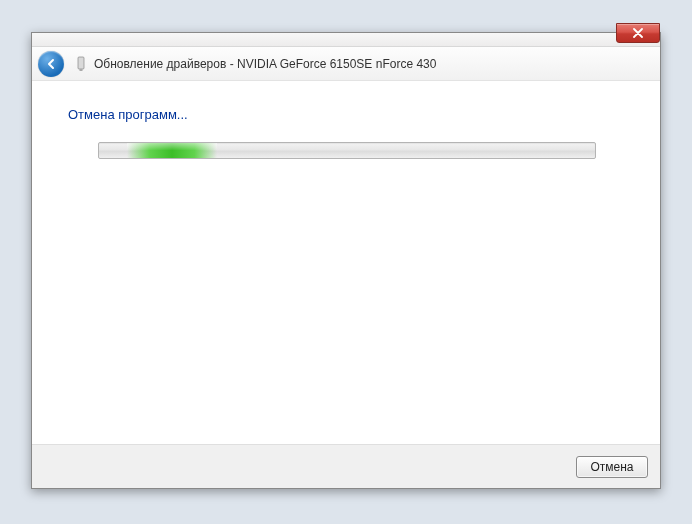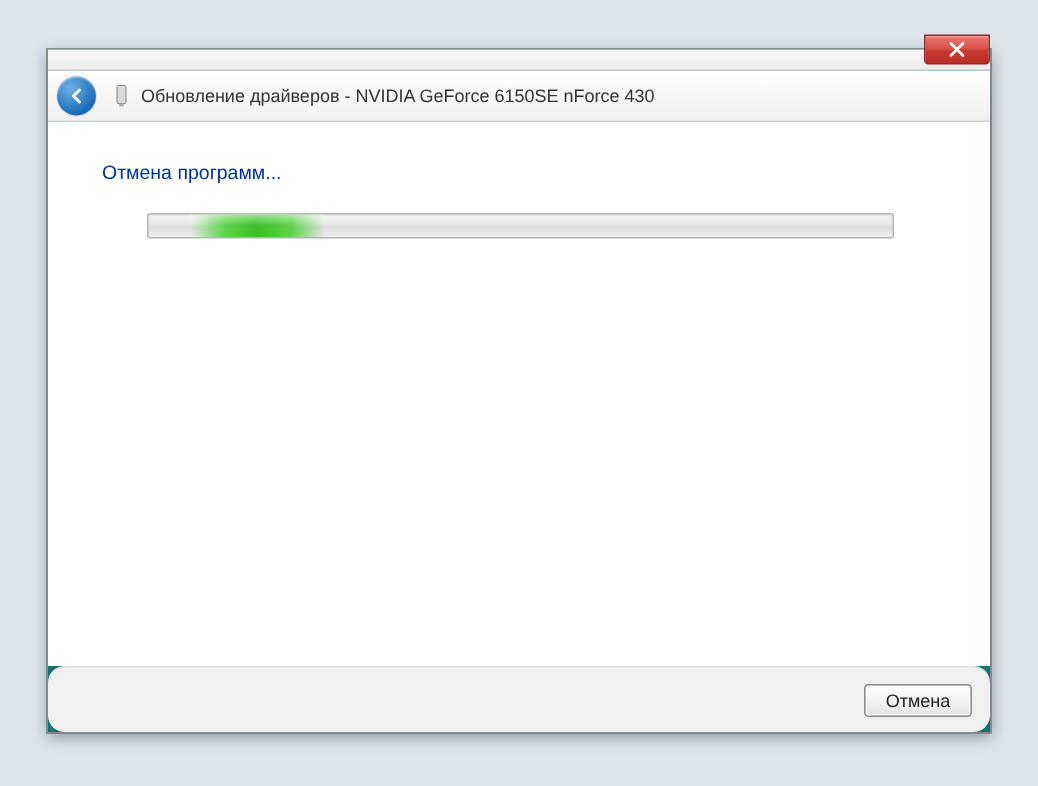--- a/index.html
+++ b/index.html
@@ -11,21 +11,21 @@
       height: 524px;
       overflow: hidden;
       position: relative;
     }
     .window {
       position: absolute;
       left: 31px;
       top: 32px;
       width: 630px;
       height: 457px;
-      background: #0f766e;
+      background: #c4b5fd;
       border: 1px solid #888;
       box-shadow: 0 3px 10px rgba(0,0,0,0.35);
     }
     .titlebar {
       height: 14px;
       background: linear-gradient(to bottom, #f7f7f7, #edecec);
       border-bottom: 1px solid #d8d8d8;
       position: relative;
     }
     .close-btn {
@@ -117,21 +117,20 @@
       background: linear-gradient(to bottom, rgba(255,255,255,0.5) 0%, rgba(255,255,255,0) 50%);
     }
     .footer {
       height: 44px;
       background: #f0f0f0;
       border-top: 1px solid #dfdfdf;
       display: flex;
       align-items: center;
       justify-content: flex-end;
       padding-right: 12px;
-      border-radius: 11px;
     }
     .cancel-btn {
       min-width: 72px;
       height: 22px;
       padding: 0 10px;
       font-size: 12px;
       font-family: inherit;
       color: #222;
       background: linear-gradient(to bottom, #fefefe, #e6e6e6);
       border: 1px solid #8a8a8a;

